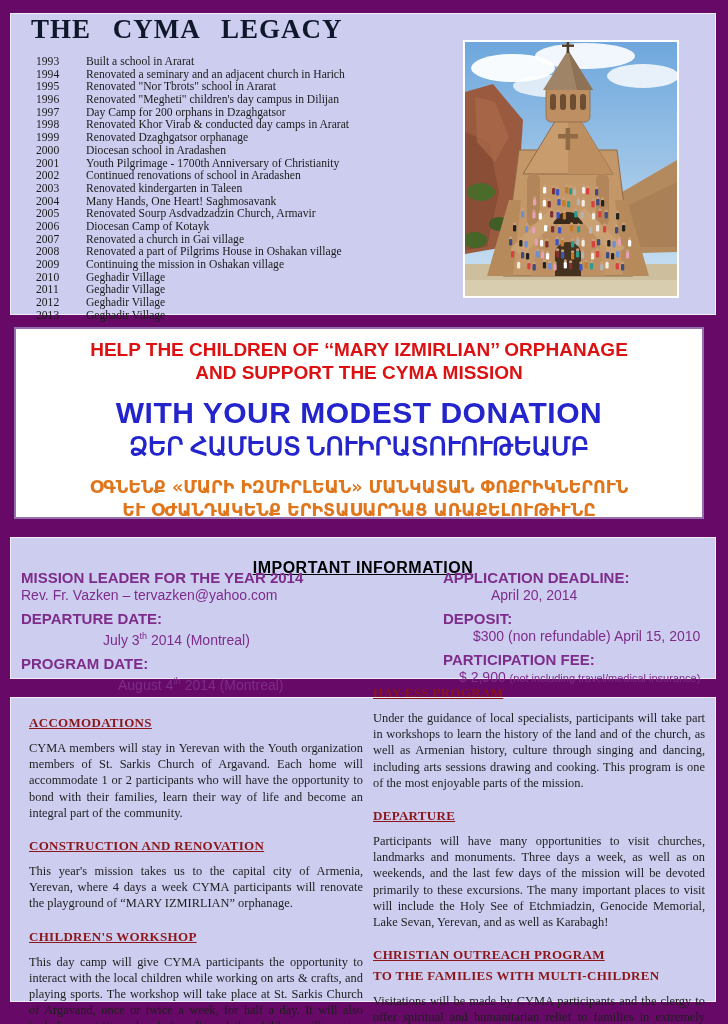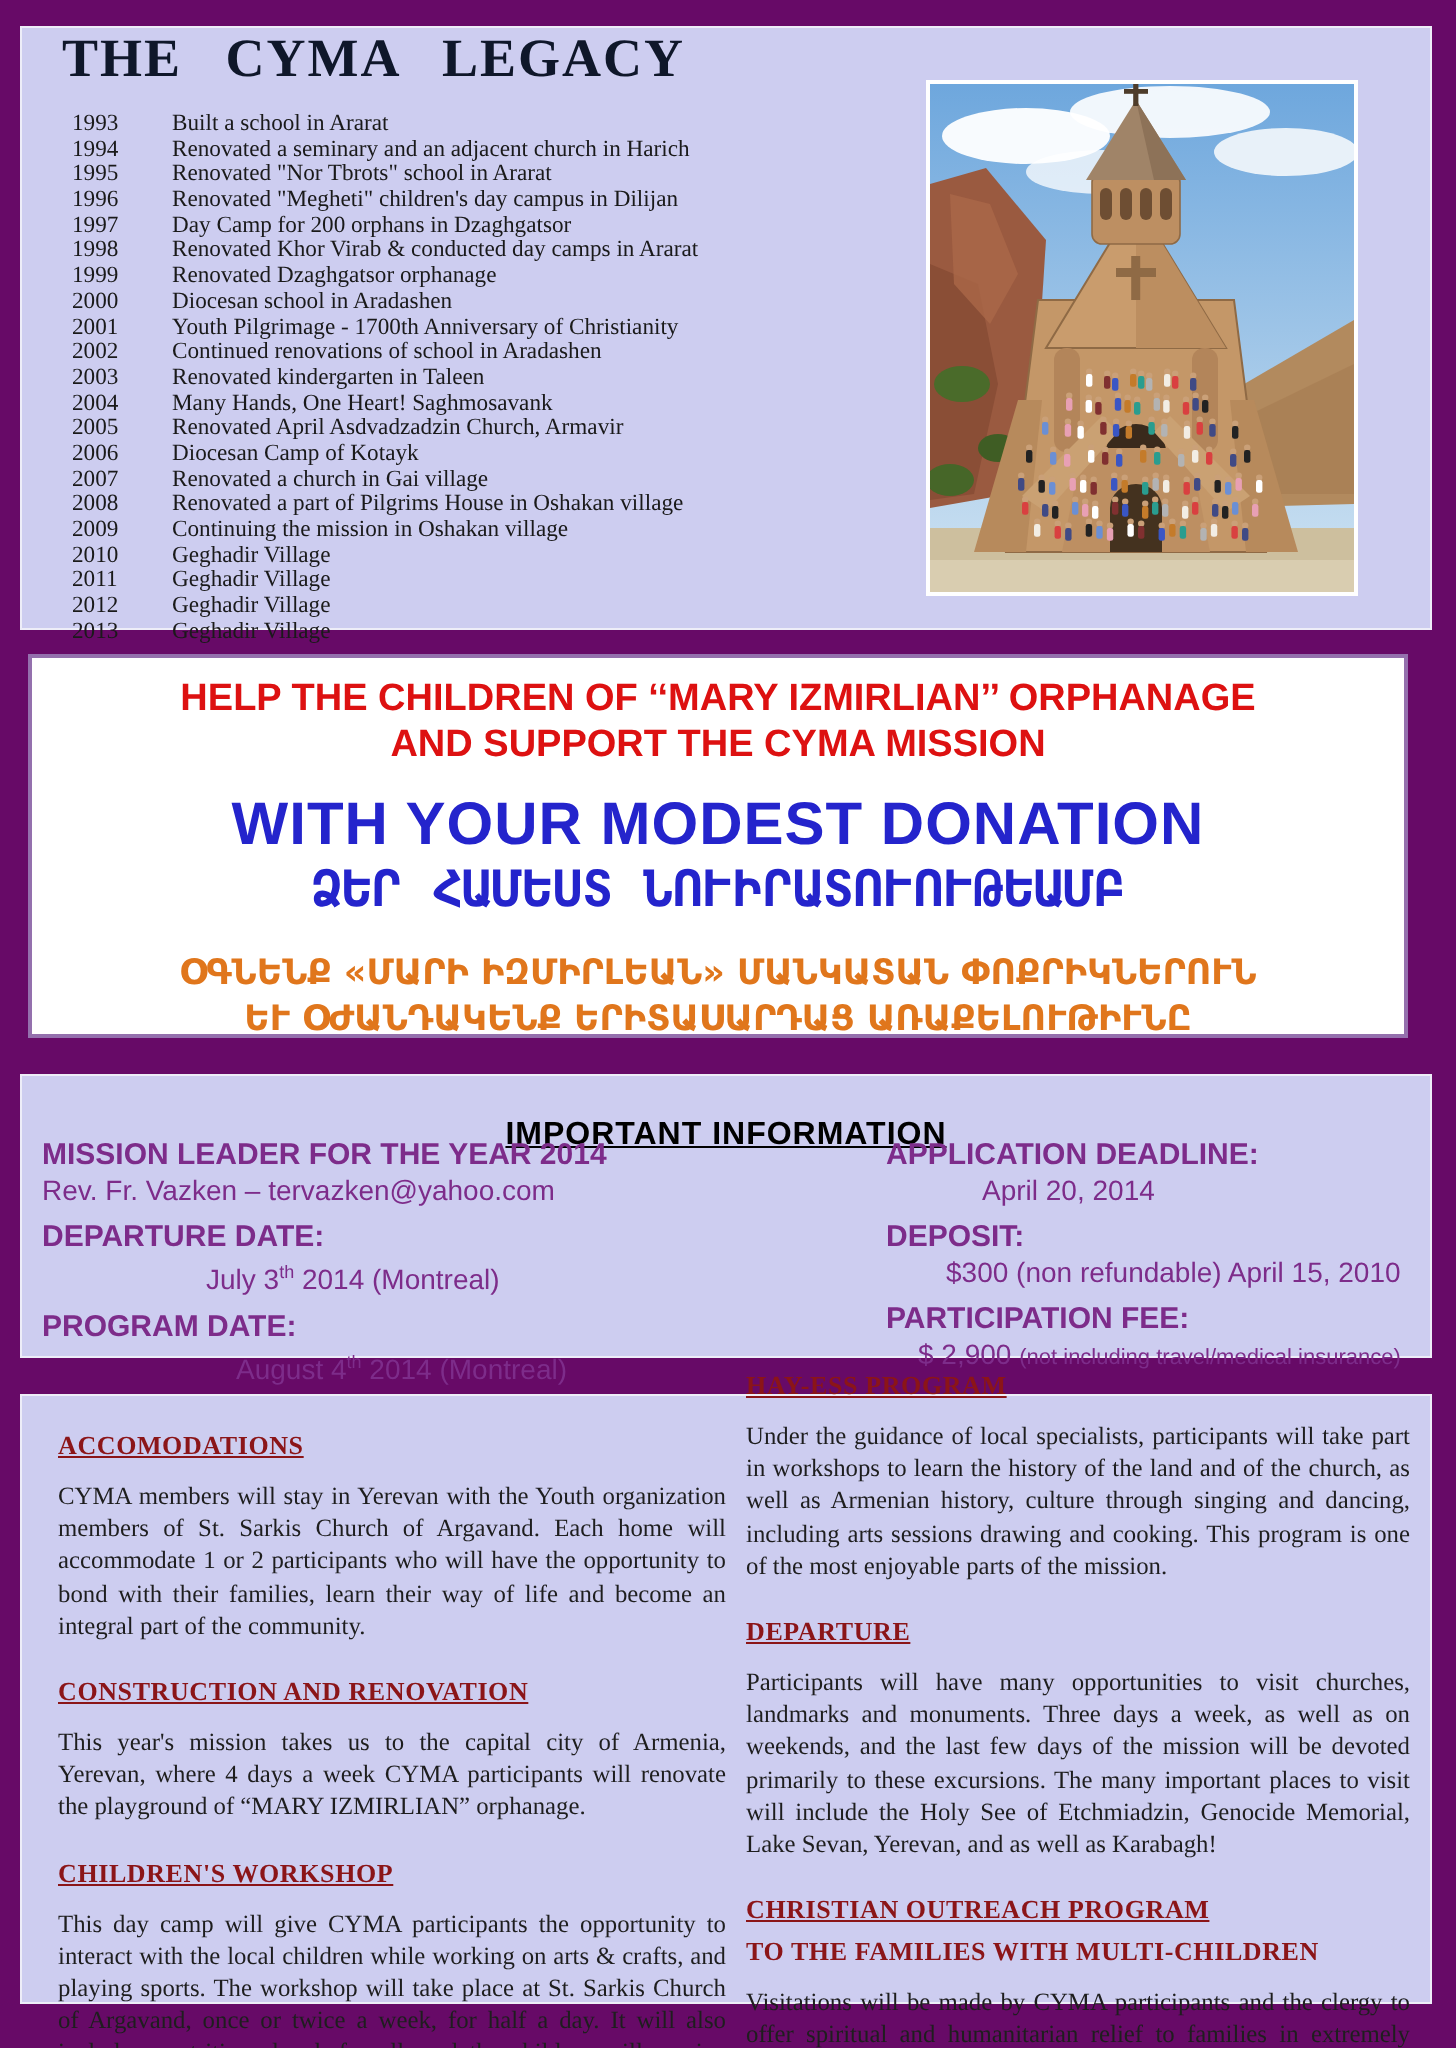--- a/index.html
+++ b/index.html
@@ -20,21 +20,21 @@
 
   
   #sec-banner{left:14px;top:327px;width:690px;height:192px;background:#ffffff;
               border:2px solid #9470ad;text-align:center;
               font-family:"Liberation Sans", sans-serif;}
   .banner-red{color:#dd1111;font-weight:bold;font-size:19px;line-height:23px;margin-top:9px;}
   .banner-red2{color:#dd1111;font-weight:bold;font-size:19px;line-height:23px;}
   .banner-blue-en{color:#2424cc;font-weight:bold;font-size:30px;line-height:34px;margin-top:12px;
                   letter-spacing:0.5px;}
   .banner-blue-hy{color:#2424cc;font-weight:bold;font-size:25px;line-height:30px;margin-top:2px;
-                  font-family:Liberation Mono, monospace;}
+                  font-family:Liberation Serif, serif;}
   .banner-orange{color:#e0761c;font-weight:bold;font-size:17.5px;line-height:23px;
                  font-family:"DejaVu Sans", sans-serif;}
   .banner-orange.first{margin-top:14px;}
 
   
   #sec-info{left:10px;top:537px;width:706px;height:142px;font-family:"Liberation Sans", sans-serif;}
   .info-title{text-align:center;color:#000000;font-size:16px;font-weight:bold;
               text-decoration:underline;margin-top:21px;letter-spacing:0.5px;}
   .info-col-left{position:absolute;left:10px;top:31px;width:400px;}
   .info-col-right{position:absolute;left:432px;top:31px;width:278px;}
@@ -122,21 +122,21 @@
           <span class="tl-event">Renovated kindergarten in Taleen</span>
         </div>
 
         <div class="tl-row">
           <span class="tl-year">2004</span>
           <span class="tl-event">Many Hands, One Heart! Saghmosavank</span>
         </div>
 
         <div class="tl-row">
           <span class="tl-year">2005</span>
-          <span class="tl-event">Renovated April Asdvadzadzin Church, Armavir</span>
+          <span class="tl-event">Renovated Sourp Asdvadzadzin Church, Armavir</span>
         </div>
 
         <div class="tl-row">
           <span class="tl-year">2006</span>
           <span class="tl-event">Diocesan Camp of Kotayk</span>
         </div>
 
         <div class="tl-row">
           <span class="tl-year">2007</span>
           <span class="tl-event">Renovated a church in Gai village</span>

